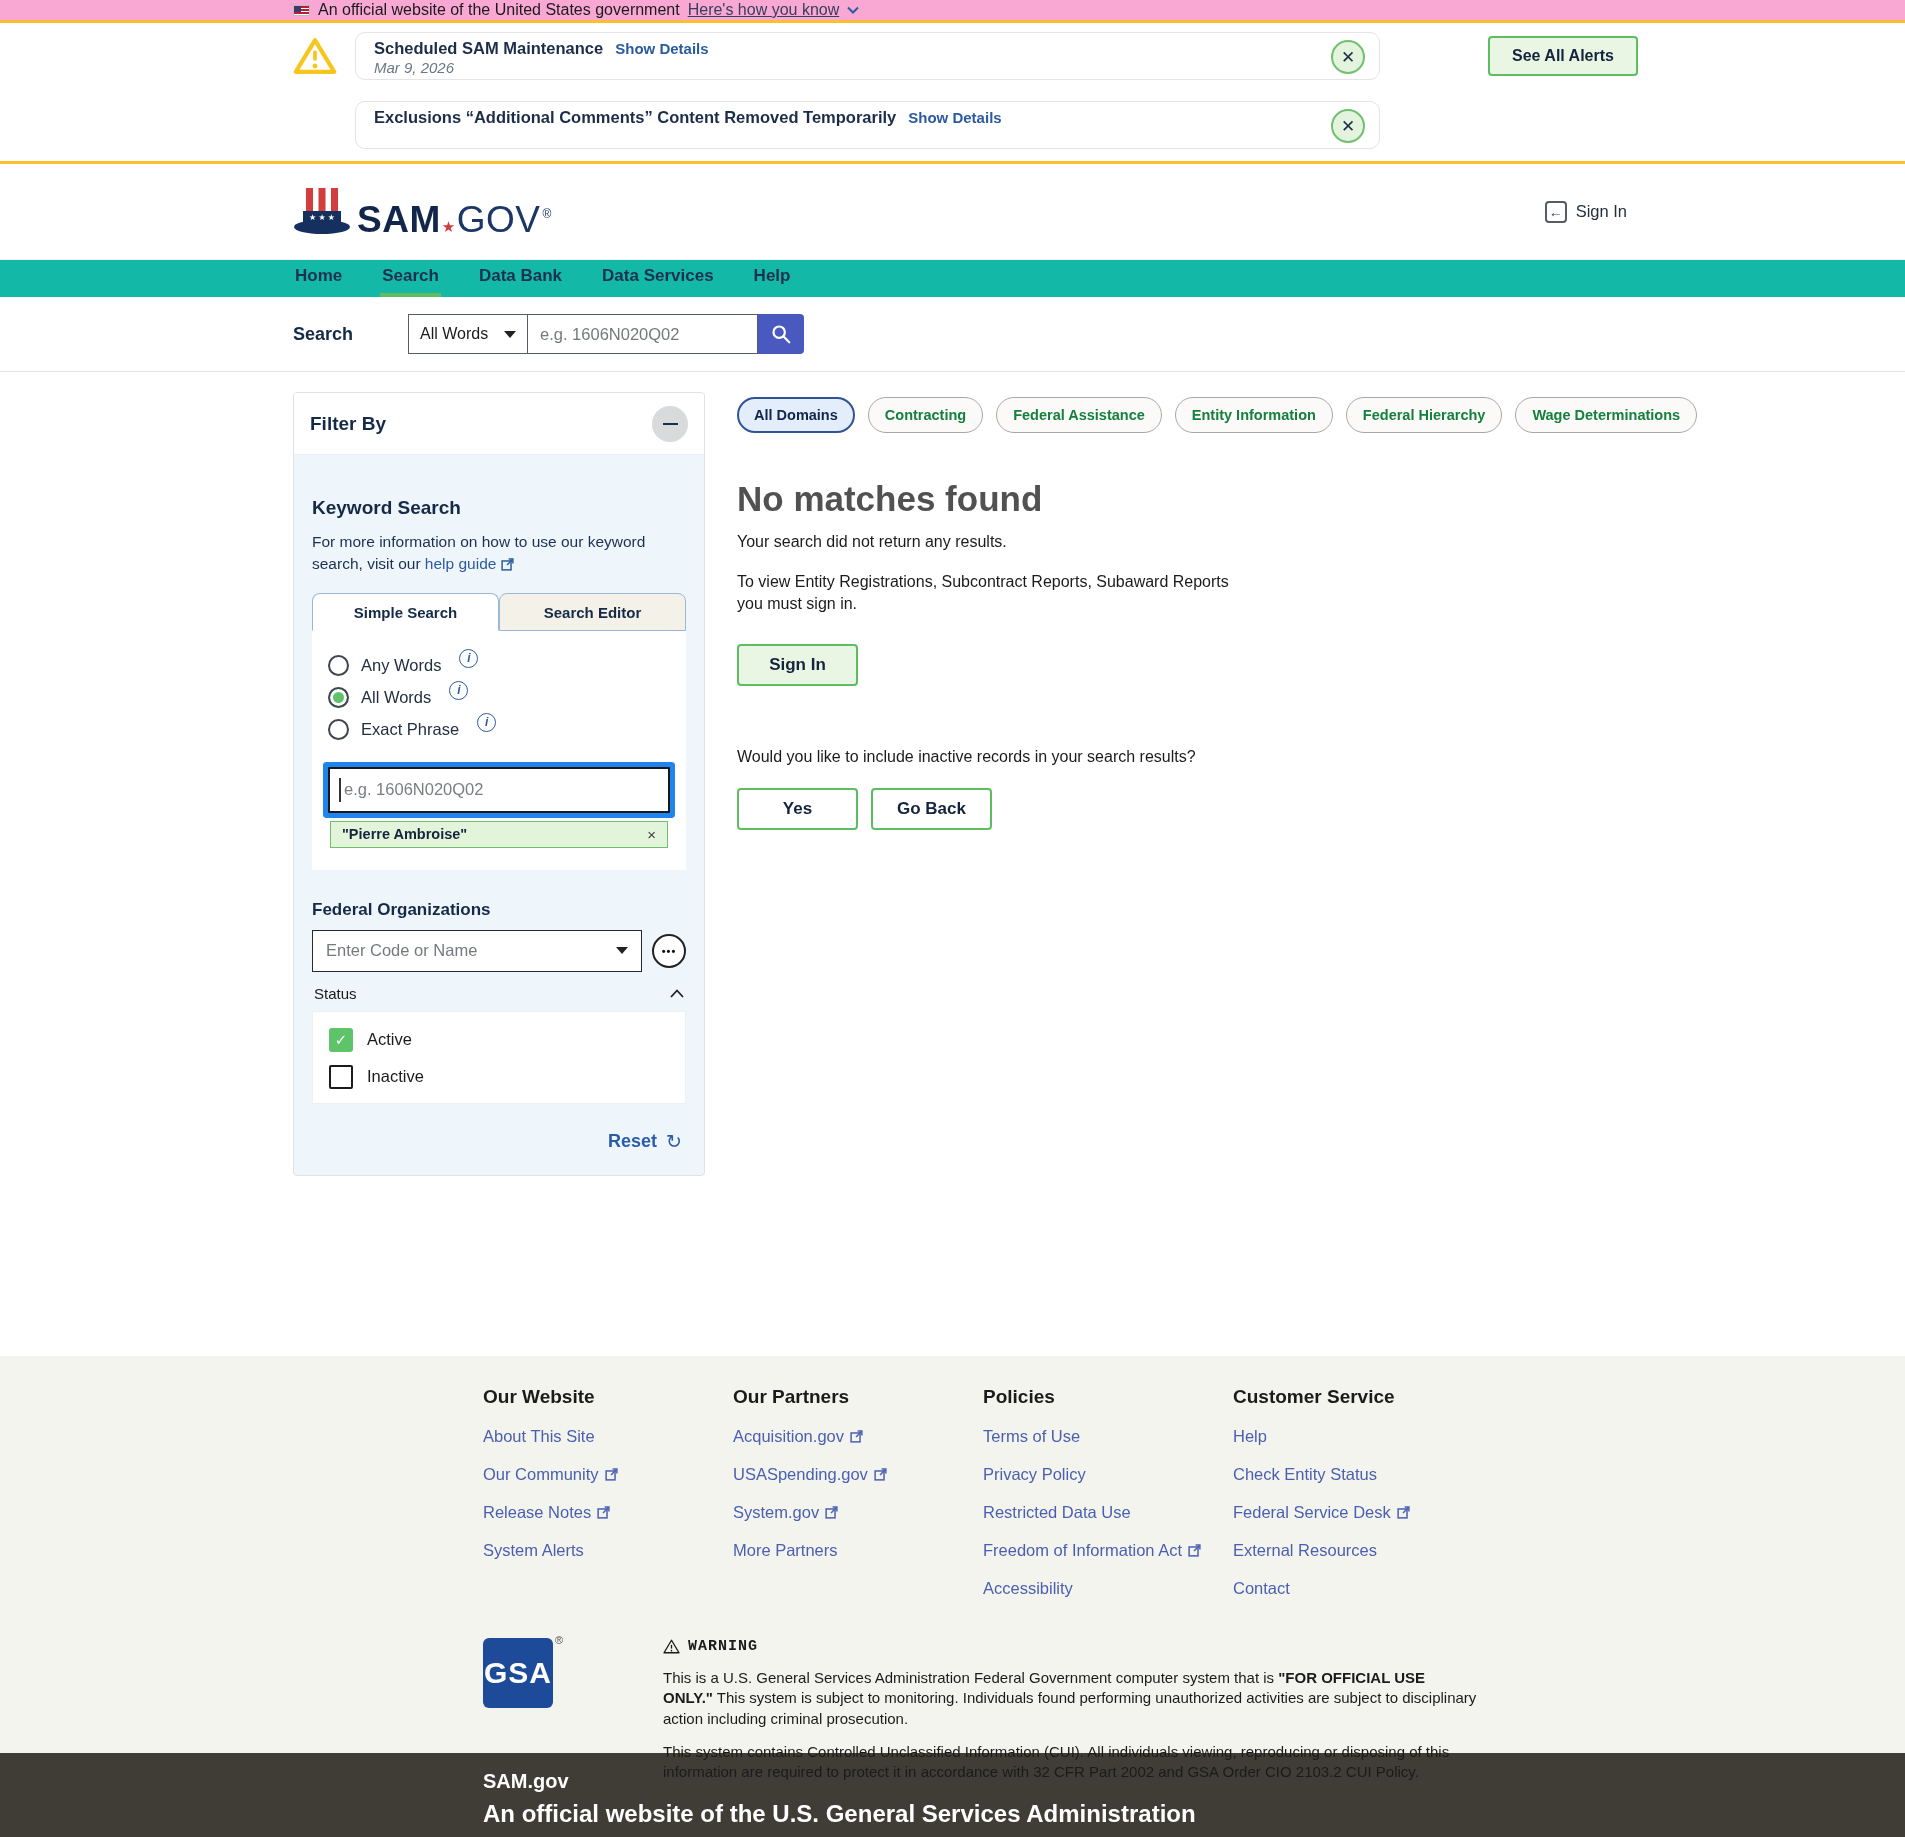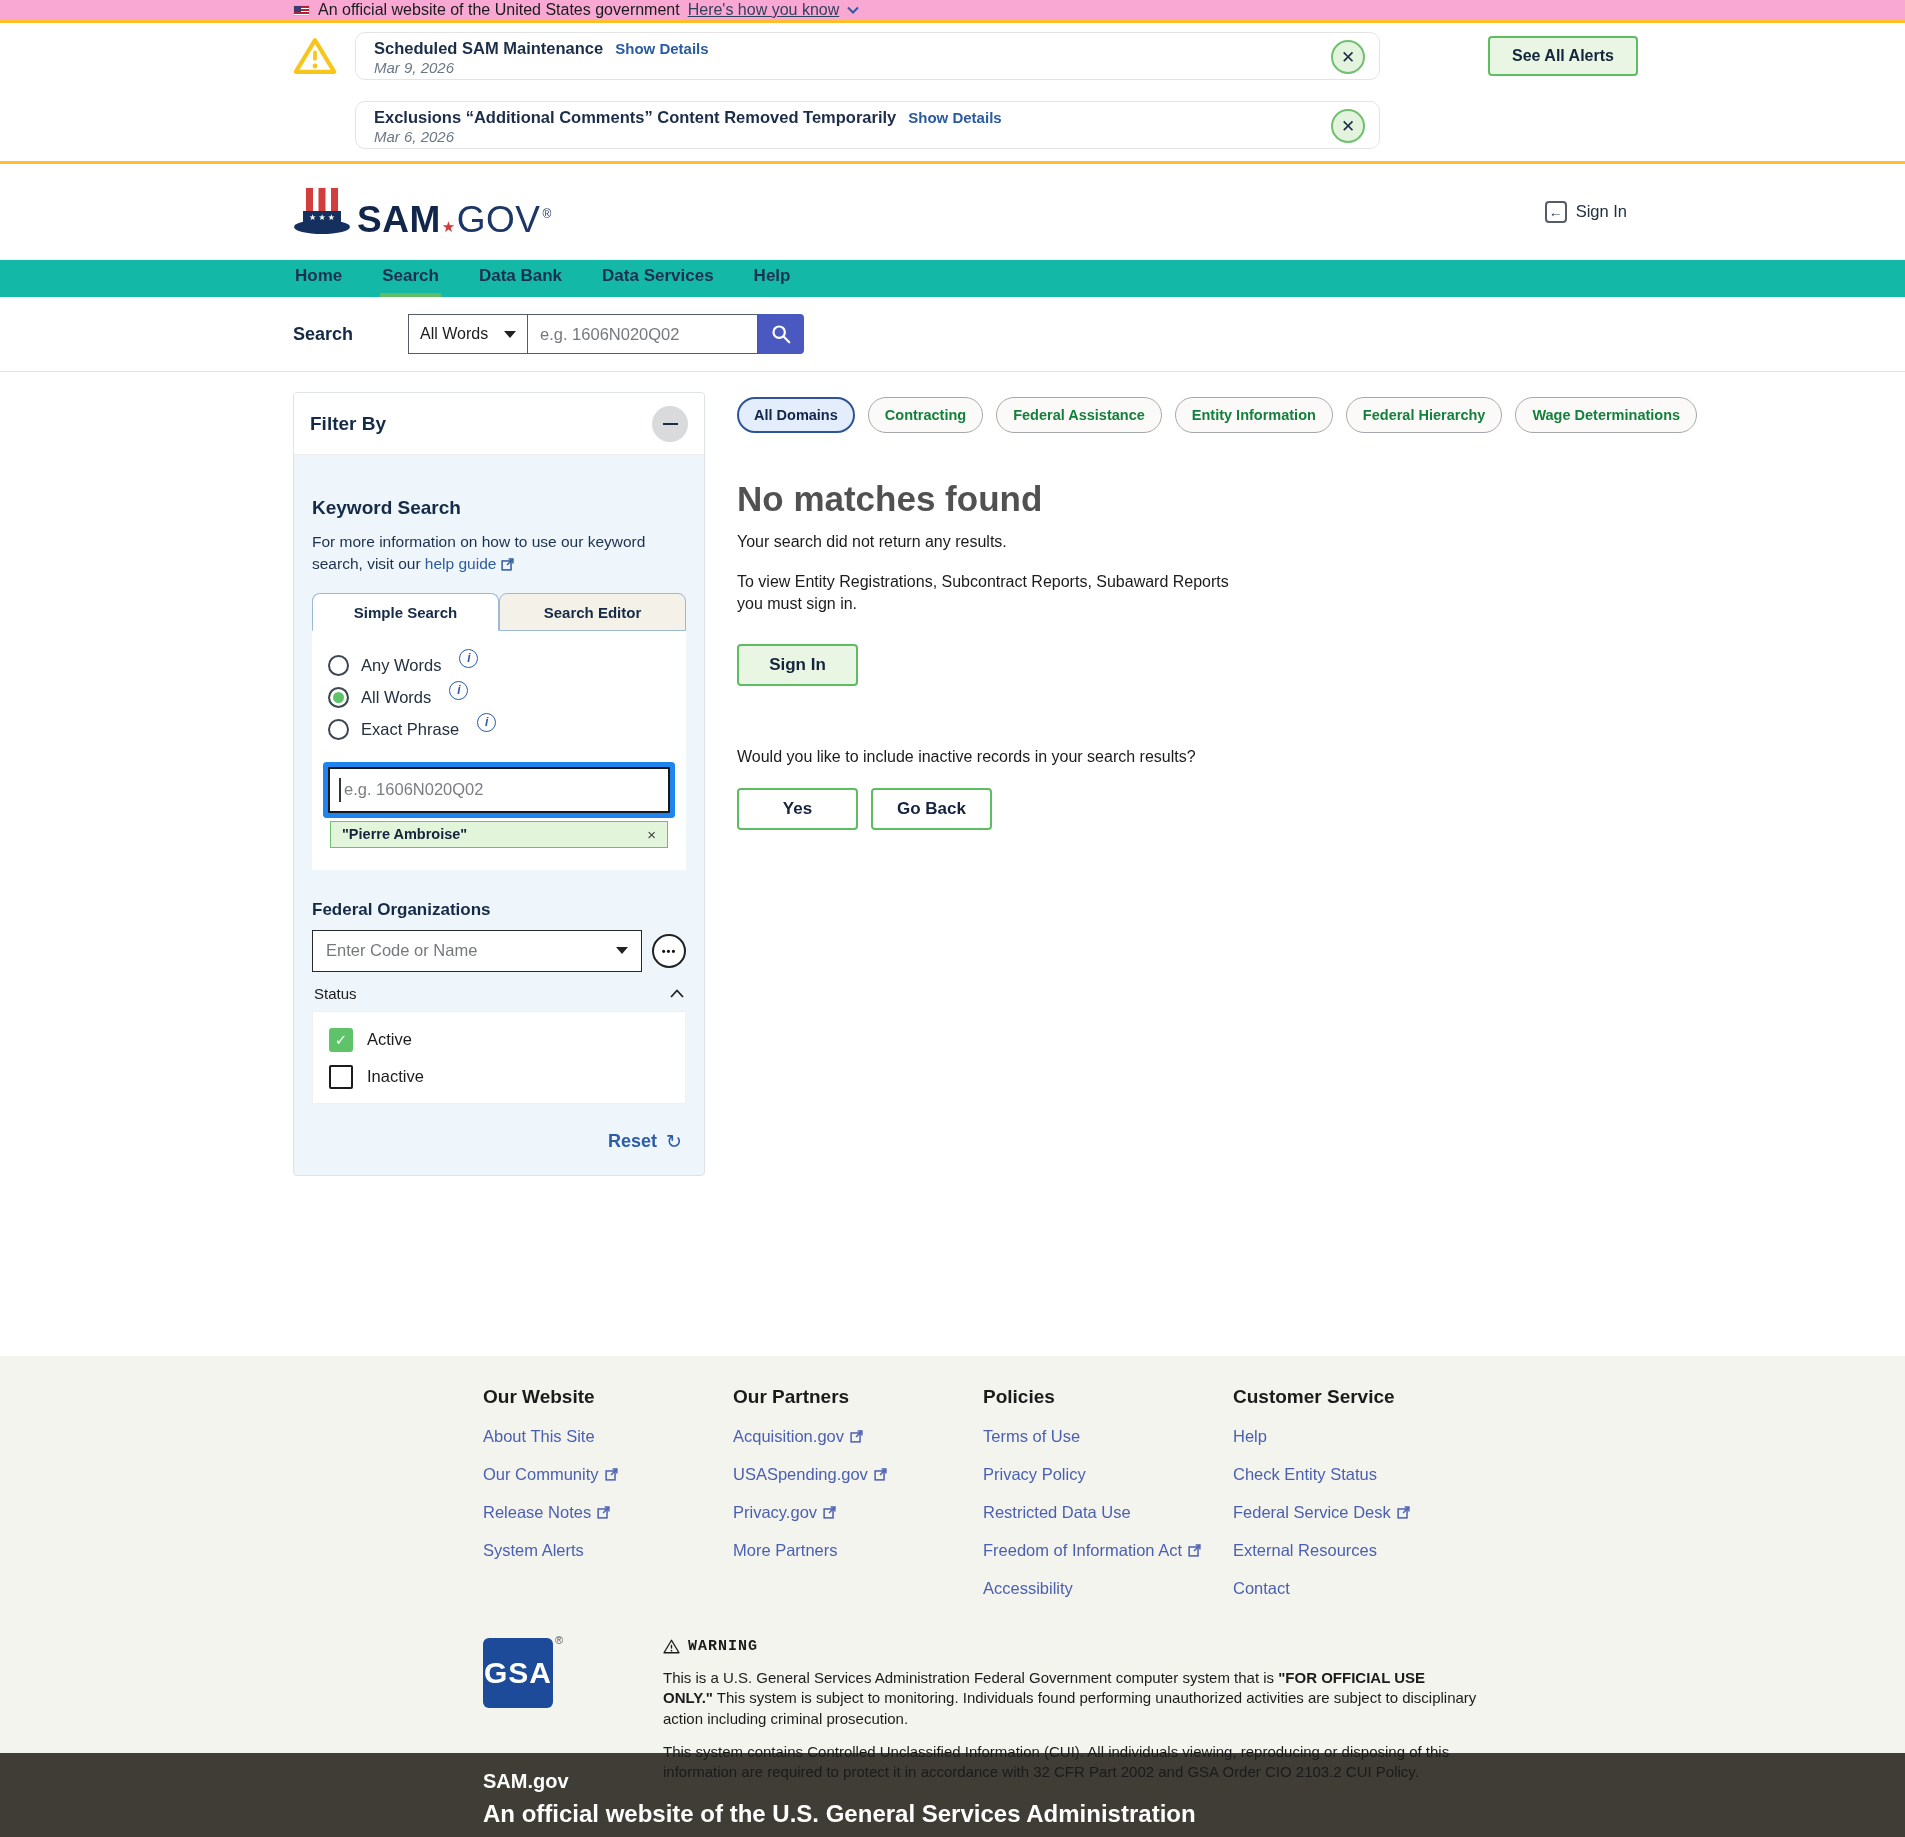--- a/index.html
+++ b/index.html
@@ -193,21 +193,20 @@
         <a class="alert-link">Show Details</a>
       </div>
       <div class="alert-date">Mar 9, 2026</div>
       <button class="alert-close">✕</button>
     </div>
     <div class="alert-card">
       <div class="alert-top">
         <span class="alert-title">Exclusions “Additional Comments” Content Removed Temporarily</span>
         <a class="alert-link">Show Details</a>
       </div>
-      <div class="alert-date">Mar 6, 2026</div>
       <button class="alert-close">✕</button>
     </div>
   </div>
   <button class="see-all">See All Alerts</button>
 </div>
 
 <div class="site-header">
   <div class="brand">
     <svg width="58" height="52" viewBox="0 0 58 50">
       <rect x="13" y="1" width="32" height="28" fill="#fff" stroke="#e3e3e3" stroke-width="0.5"></rect>
@@ -406,21 +405,21 @@
           <span>USASpending.gov</span>
           <span class="ext-icon">
             <svg viewBox="0 0 14 14">
               <rect x="1.2" y="3.2" width="9.6" height="9.6" fill="none" stroke="currentColor" stroke-width="1.6"></rect>
               <line x1="6.5" y1="7.5" x2="12.3" y2="1.7" stroke="currentColor" stroke-width="1.6"></line>
               <polyline points="8.2,1.2 12.8,1.2 12.8,5.8" fill="none" stroke="currentColor" stroke-width="1.6"></polyline>
             </svg>
           </span>
         </div>
       <div class="f-link">
-          <span>Privacy.gov</span>
+          <span>System.gov</span>
           <span class="ext-icon">
             <svg viewBox="0 0 14 14">
               <rect x="1.2" y="3.2" width="9.6" height="9.6" fill="none" stroke="currentColor" stroke-width="1.6"></rect>
               <line x1="6.5" y1="7.5" x2="12.3" y2="1.7" stroke="currentColor" stroke-width="1.6"></line>
               <polyline points="8.2,1.2 12.8,1.2 12.8,5.8" fill="none" stroke="currentColor" stroke-width="1.6"></polyline>
             </svg>
           </span>
         </div>
       <div class="f-link">
           <span>More Partners</span>

